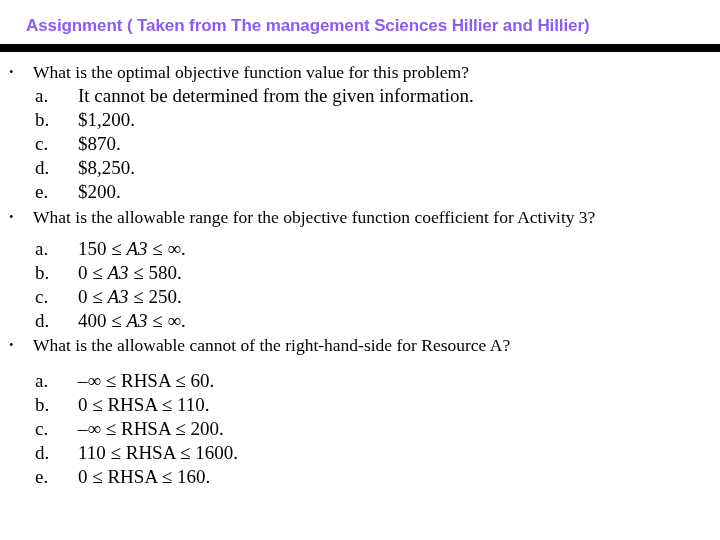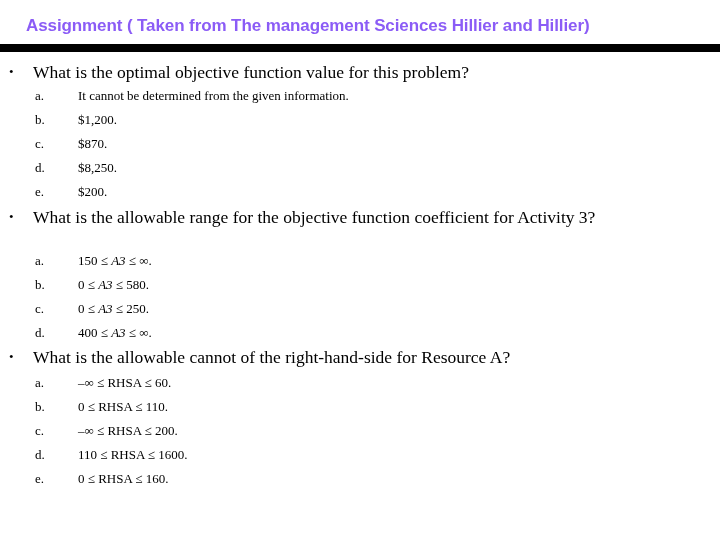--- a/index.html
+++ b/index.html
@@ -65,43 +65,43 @@
     position: absolute;
     left: 9px;
     top: 0;
     font-size: 13px;
     line-height: 24px;
   }
 
   .option-line {
     position: relative;
     padding-left: 35px;
-    font-size: 13px;
+    font-size: 19px;
     line-height: 24px;
     white-space: nowrap;
   }
 
   .option-letter {
     display: inline-block;
     width: 43px;
     vertical-align: baseline;
   }
 
   .option-text {
     display: inline-block;
     vertical-align: baseline;
   }
 
   
   .q-1 { margin-top: 0px; }
   .q-2 { margin-top: 1px; }
   .q-3 { margin-top: 0px; }
 
-  .q-2 .option-list { margin-top: 20px; }
-  .q-3 .option-list { margin-top: 2px; font-family: Liberation Serif, serif; }
+  .q-2 .option-list { margin-top: 8px; }
+  .q-3 .option-list { margin-top: 12px; font-family: Liberation Serif, serif; }
 
   .var-italic {
     font-style: italic;
   }
 </style>
 </head>
 <body>
 
 <div class="slide-title">Assignment ( Taken from The management Sciences Hillier and Hillier)</div>
 

